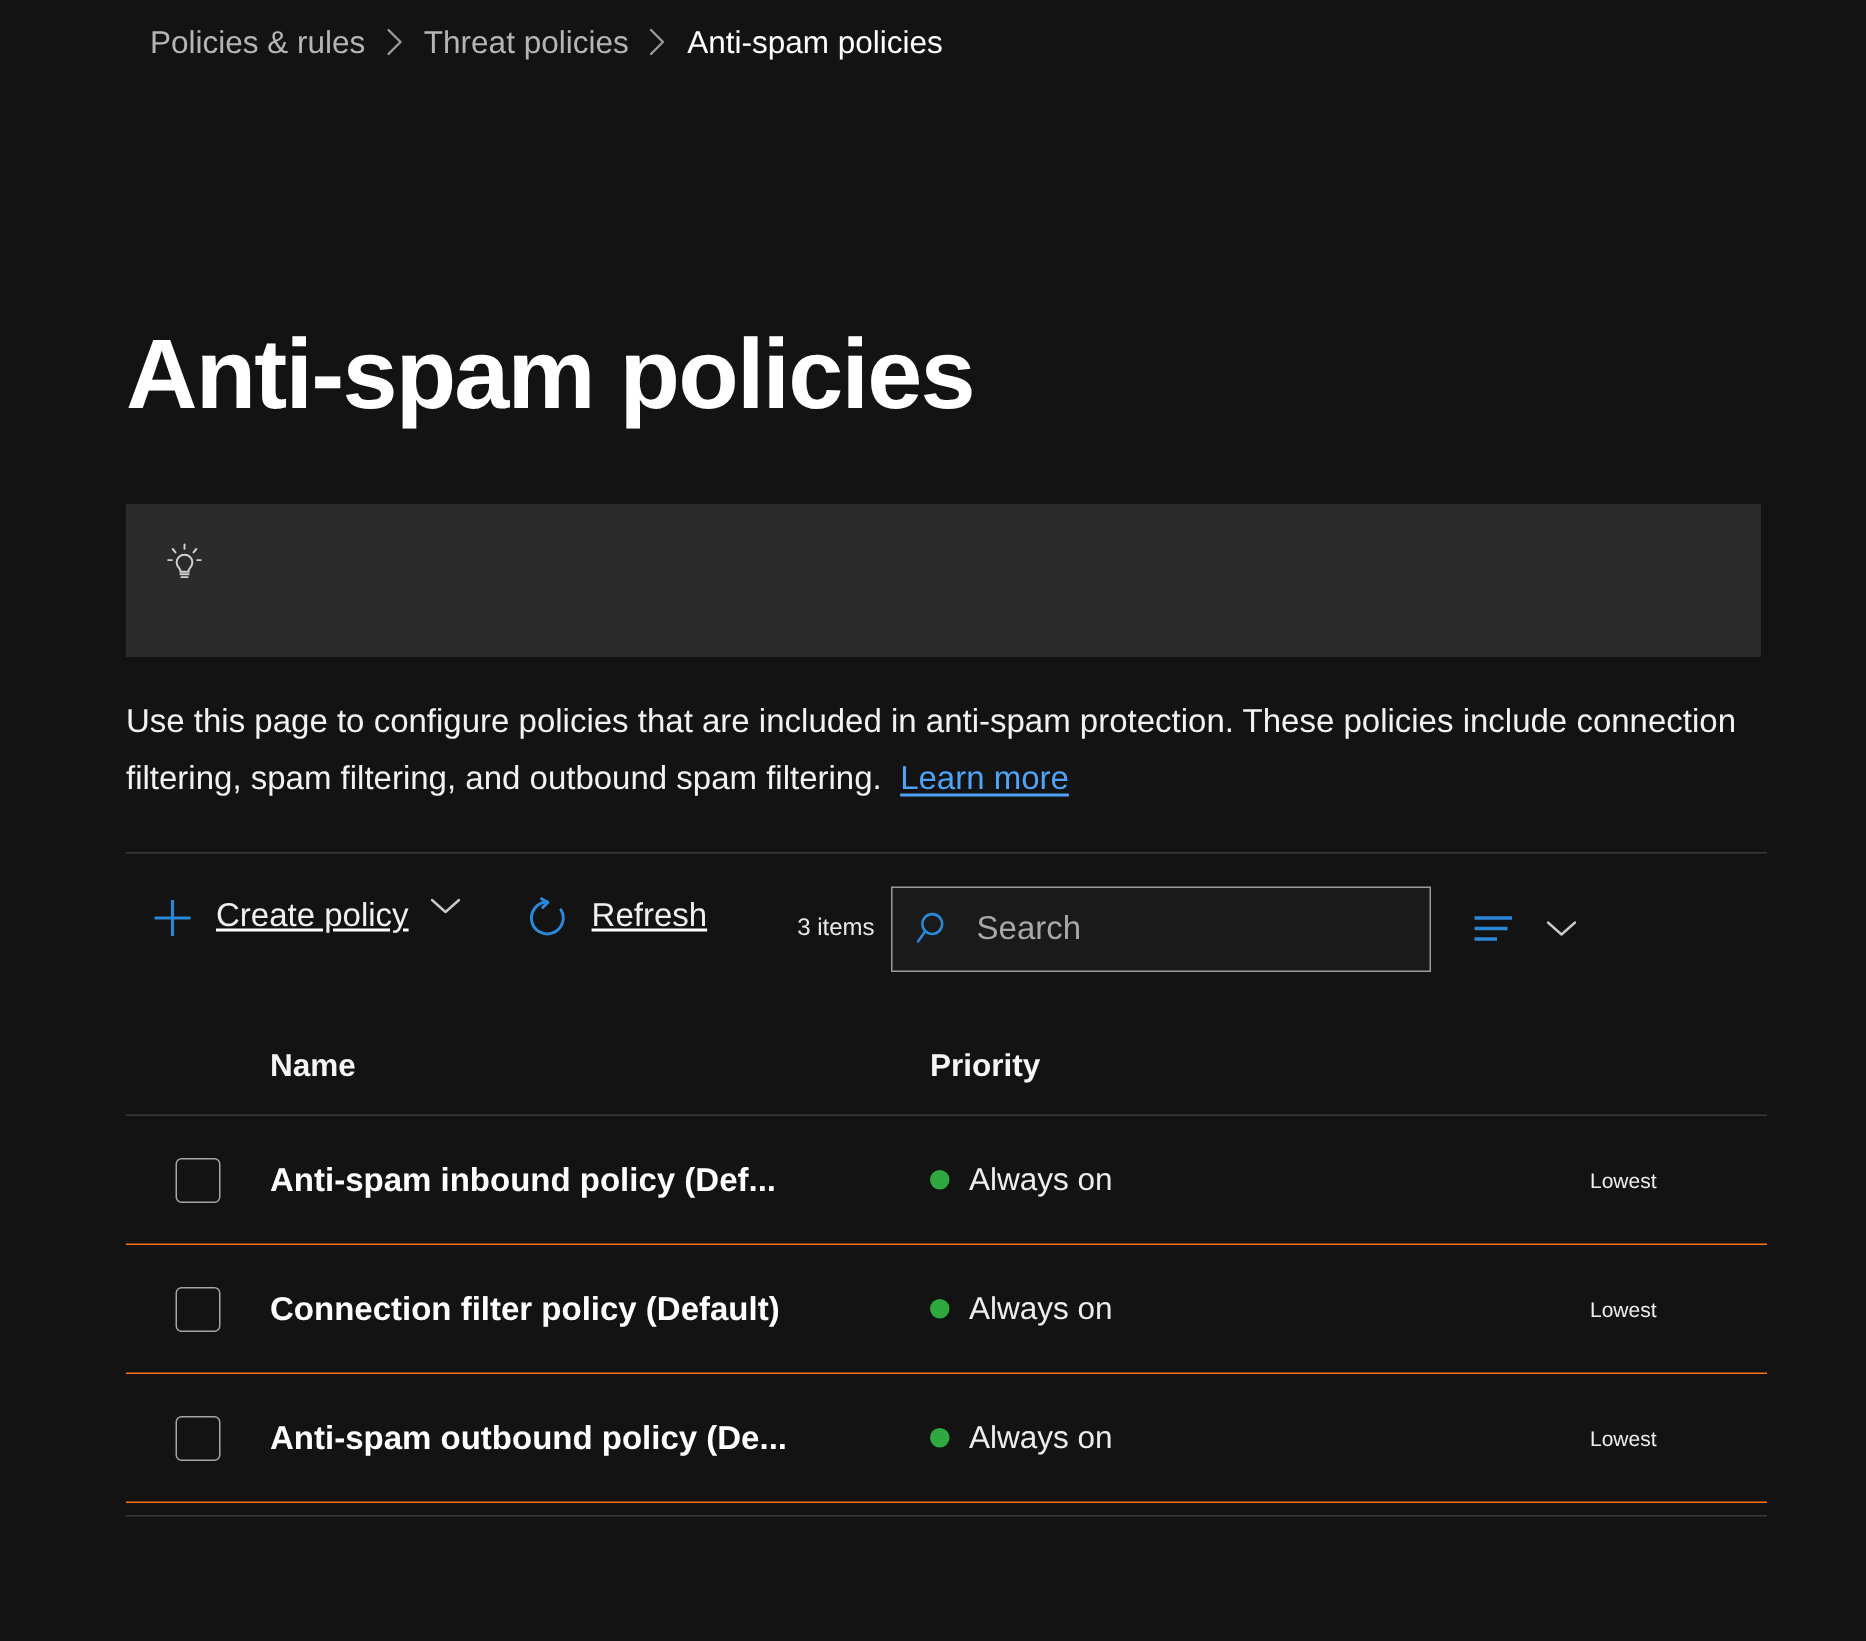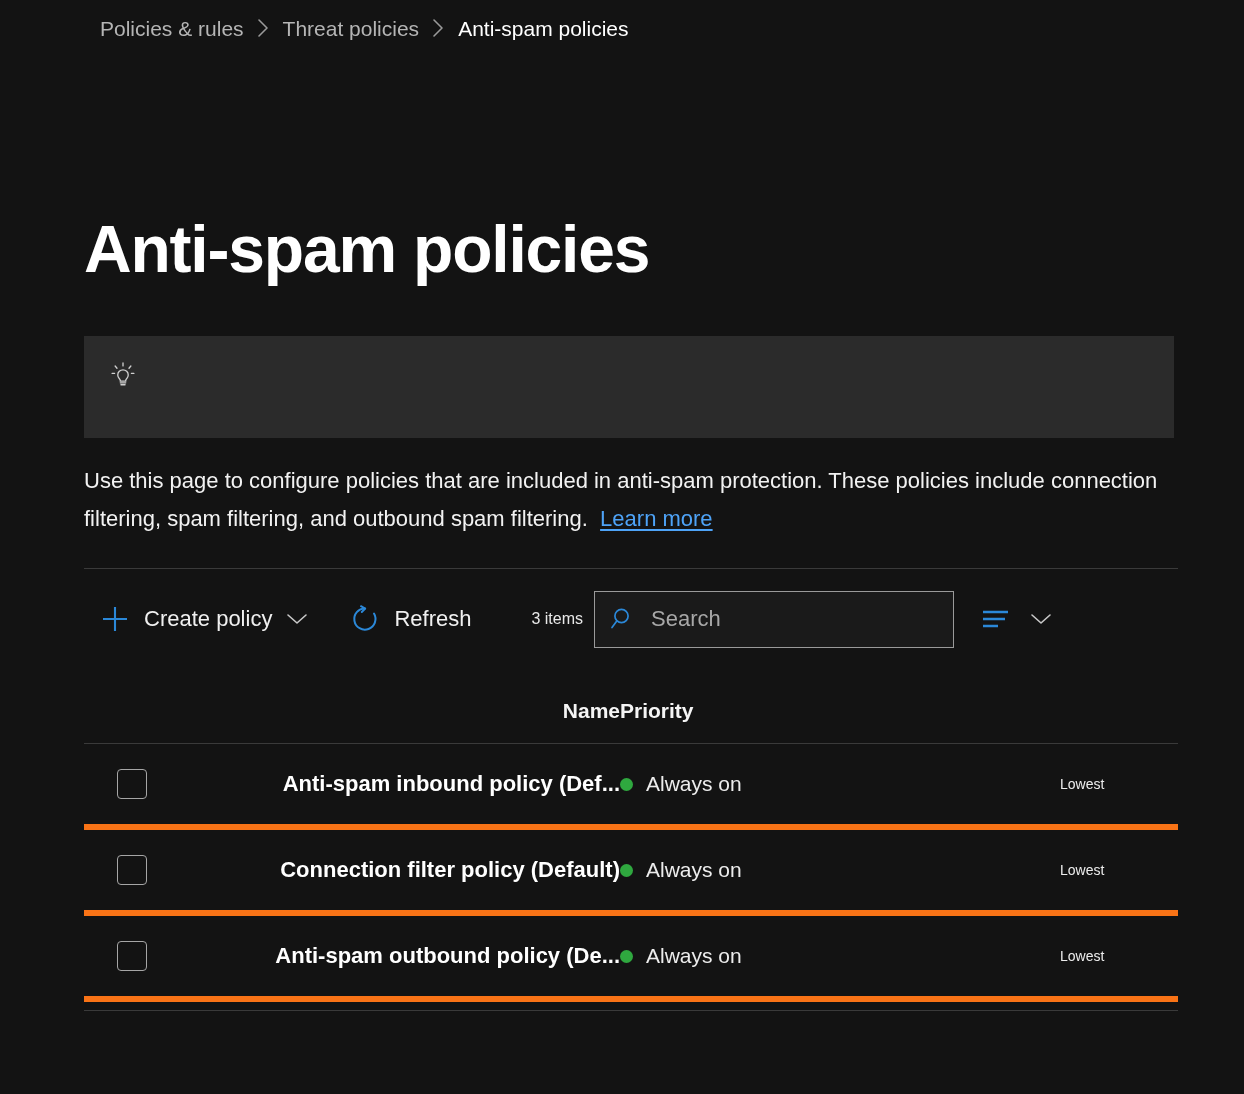--- a/index.html
+++ b/index.html
@@ -100,27 +100,28 @@
   
   .command-bar {
     position: absolute;
     left: 84px; top: 588px;
     width: 1094px; height: 62px;
     display: flex;
     align-items: center;
   }
   .cmd-btn {
     display: flex;
-    align-items: center;
+    align-items: flex-start;
     height: 44px;
     cursor: pointer;
     background: none; border: none;
     color: #ffffff;
     font-family: inherit;
     padding: 0;
+    text-decoration: underline;
   }
   .cmd-icon {
     width: 30px; height: 30px;
     display: flex; align-items: center; justify-content: center;
     margin-right: 14px;
   }
   .cmd-label {
     font-size: 22px;
     color: #f0f0f0;
     white-space: nowrap;
@@ -178,28 +179,28 @@
     display: flex;
     align-items: center;
     height: 59px;
   }
   .t-head {
     height: 66px;
     border-bottom: 1px solid #3a3a3a;
   }
   .t-body-row {
     height: 86px;
-    border-bottom: 6px solid #f97316;
+    border-bottom: 1px solid #f97316;
     cursor: pointer;
   }
   .c-check {
     flex: 0 0 96px;
     display: flex; align-items: center; justify-content: center;
   }
-  .c-name  { flex: 0 0 440px; text-align: right; }
+  .c-name  { flex: 0 0 440px; }
   .c-status{ flex: 0 0 440px; display: flex; align-items: center; }
   .c-prio  { flex: 1 1 auto; }
 
   .th {
     font-size: 21px;
     font-weight: 600;
     color: #f5f5f5;
   }
   .th.c-name { padding-left: 0; }
 

